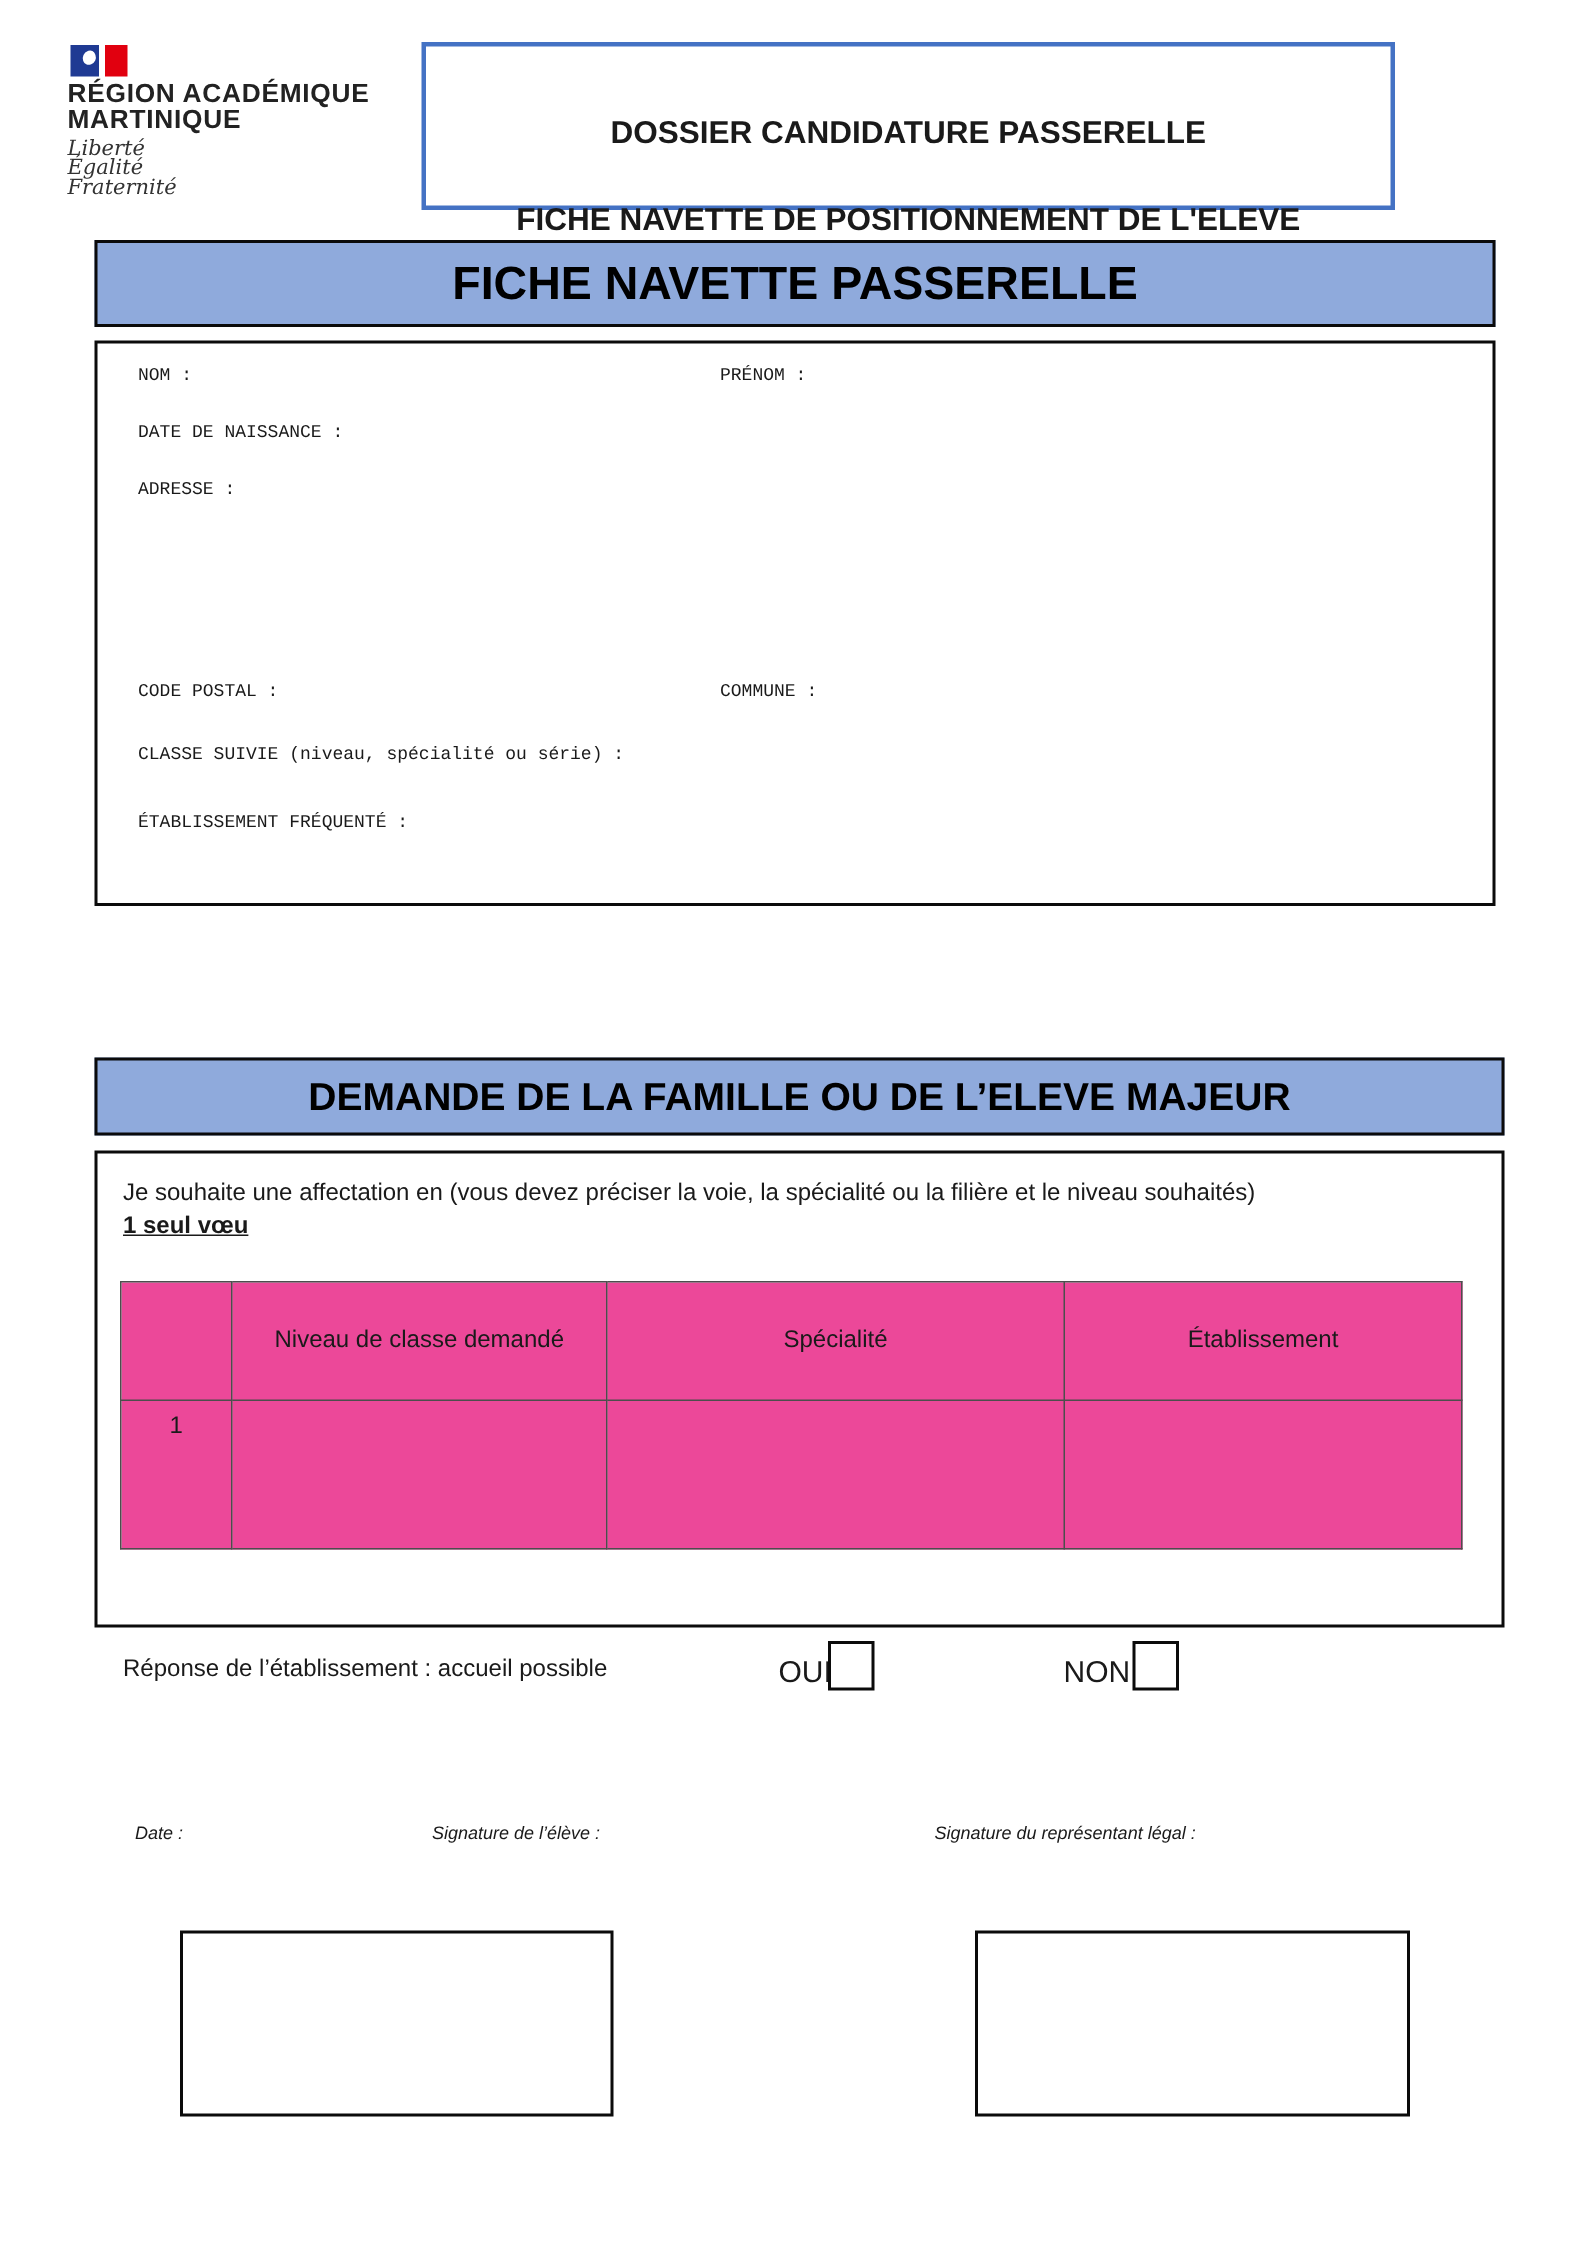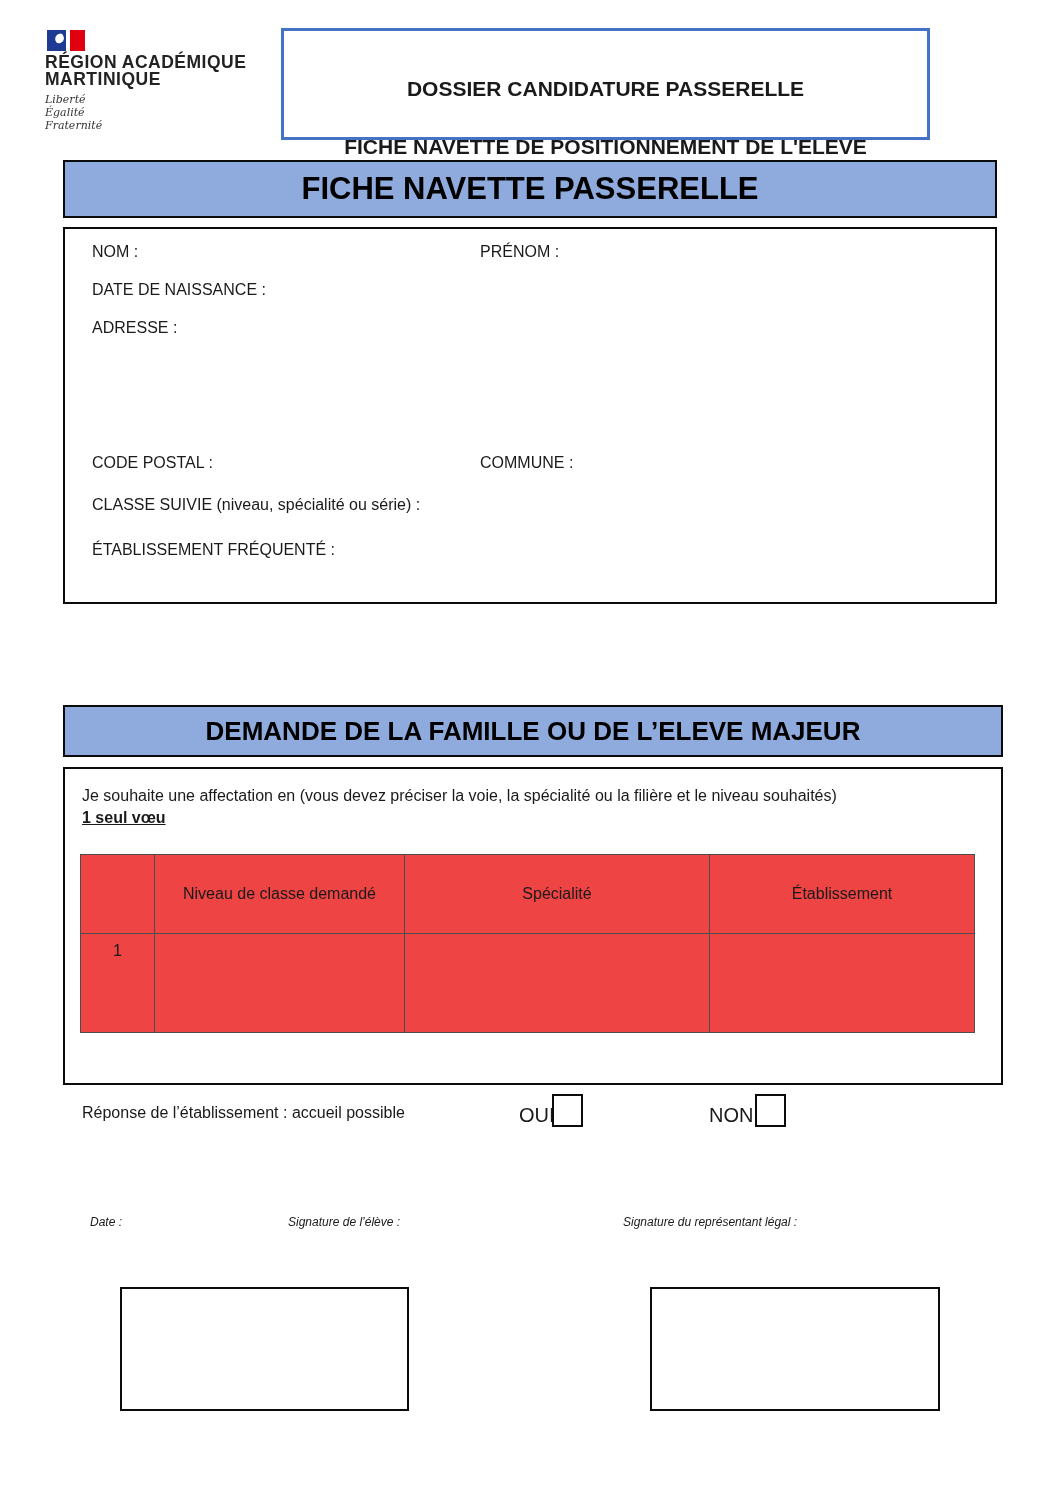--- a/index.html
+++ b/index.html
@@ -10,47 +10,47 @@
   
   .logo { left:45px; top:30px; width:230px; }
   .flag { display:flex; width:38px; height:21px; margin-left:2px; margin-bottom:3px; }
   .flag .b { width:19px; height:21px; background:#1f3a93; position:relative; }
   .flag .b::after { content:""; position:absolute; right:2px; top:4px; width:9px; height:9px;
                     background:#fff; border-radius:60% 40% 55% 45%; transform:rotate(-20deg); }
   .flag .w { width:4px; height:21px; background:#fff; }
   .flag .r { width:15px; height:21px; background:#e1000f; }
   .region-name { font-weight:bold; font-size:17.5px; line-height:17px; letter-spacing:0.5px; color:#222; }
   .motto { margin-top:5px; font-family:"DejaVu Serif", serif; font-style:italic;
-           font-size:11px; line-height:13px; color:#333; }
+           font-size:14px; line-height:13px; color:#333; }
 
   
   .header-box { left:281px; top:28px; width:649px; height:112px;
                 border:3px solid var(--header-border,#4472C4);
                 display:flex; flex-direction:column; justify-content:space-between;
                 padding:12px 6px 8px 6px; text-align:center; }
   .header-box .t { font-weight:bold; font-size:21px;margin-top:34px; }
 
   
   .banner { background:var(--banner-fill,#8FAADC); border:2px solid #0b0b0b;
             display:flex; align-items:center; justify-content:center;
             font-weight:bold; color:#000000; }
   .banner1 { left:63px; top:160px; width:934px; height:58px; font-size:31px; }
   .banner2 { left:63px; top:705px; width:940px; height:52px; font-size:26px; }
 
   
   .identity-box { left:63px; top:227px; width:934px; height:377px; border:2px solid #0b0b0b; }
-  .fld { position:absolute; font-size:16px; white-space:nowrap; }
+  .fld { position:absolute; font-size:12px; white-space:nowrap;font-family:Liberation Mono, monospace; }
 
   
   .family-box { left:63px; top:767px; width:940px; height:318px; border:2px solid #0b0b0b; }
   .intro { position:absolute; left:17px; top:18px; font-size:16px; }
   .intro-bold { position:absolute; left:17px; top:40px; font-size:16px; font-weight:bold; text-decoration:underline; }
 
   table.wish { position:absolute; left:15px; top:85px; border-collapse:collapse; table-layout:fixed; }
-  table.wish td { border:1.5px solid #4d4d4d; font-size:16px; text-align:center; background:#ef4444; }
+  table.wish td { border:1.5px solid #4d4d4d; font-size:16px; text-align:center; background:#ec4899; }
   table.wish .hrow td { height:79px; vertical-align:middle; }
   table.wish .drow td { height:99px; vertical-align:top; padding-top:8px; }
   .c0 { width:74px; } .c1 { width:250px; } .c2 { width:305px; } .c3 { width:265px; }
 
   .resp-label { position:absolute; left:17px; top:335px; font-size:16px; }
   .resp-word  { position:absolute; font-size:20px; }
   .oui-word { left:454px; top:335px; }
   .non-word { left:644px; top:335px; }
   .chk { position:absolute; width:31px; height:33px; border:2px solid #0b0b0b; background:#fff; }
   .oui-chk { left:487px; top:325px; }

